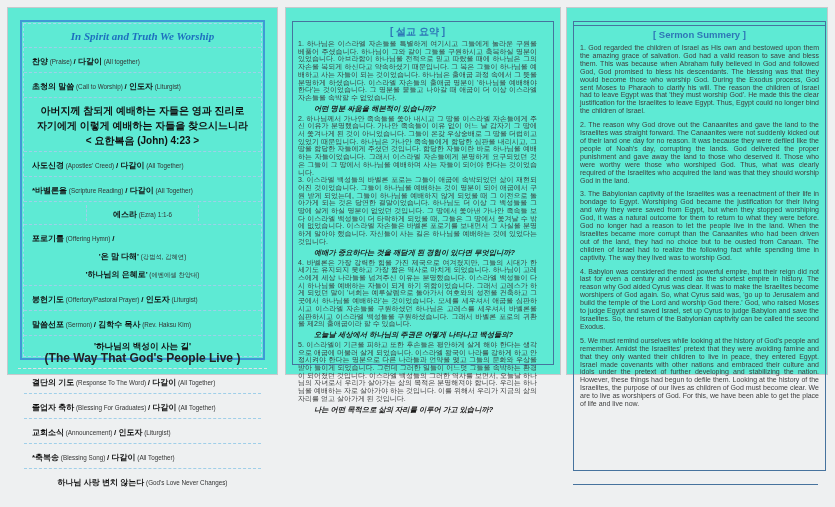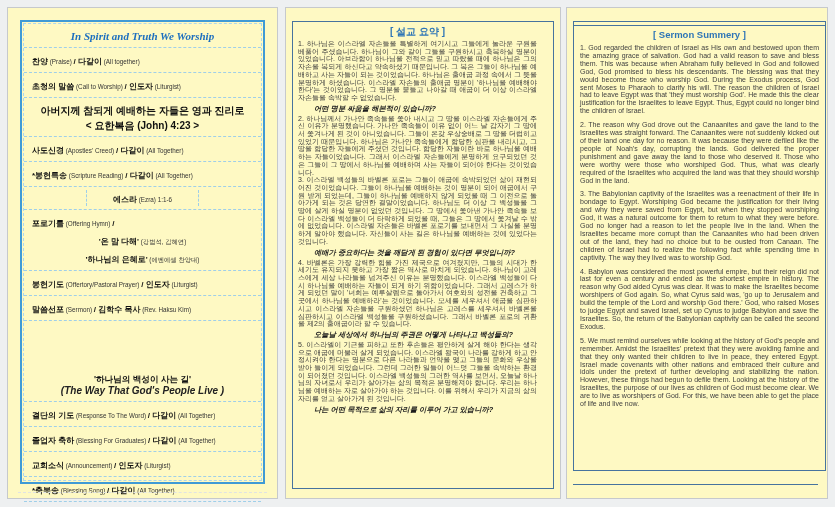--- a/index.html
+++ b/index.html
@@ -1,20 +1,20 @@
 <!DOCTYPE html>
 <html><head>
 <meta charset="utf-8">
 <style>
   html,body{margin:0;padding:0;}
   body{
     width:835px;height:507px;background:#eef0f1;overflow:hidden;position:relative;
     font-family:"Liberation Sans", sans-serif;color:#222;
   }
-  .page{position:absolute;top:7px;height:492px;background:#fef9c3;border:1px solid #c6c9cc;box-sizing:border-box;}
+  .page{position:absolute;top:7px;height:368px;background:#5eead4;border:1px solid #c6c9cc;box-sizing:border-box;}
   .page1{left:7px;width:271px;}
   .page2{left:285px;width:276px;}
   .page3{left:566px;width:262px;}
 
   
   .wbox{position:absolute;left:12px;top:12px;right:12px;bottom:14px;border:2px solid #3f9ad5;padding:1px;box-sizing:border-box;}
   .wbox-inner{border:1px dashed #a9d7ef;height:100%;box-sizing:border-box;display:flex;flex-direction:column;}
   .wtitle{
     text-align:center;color:#1d6fbf;font-family:"Liberation Serif", serif;
     font-style:italic;font-weight:bold;font-size:11px;padding:6px 0 5px 0;
@@ -22,23 +22,23 @@
   }
   .wrow{padding:5px 8px;border-bottom:1px dashed #9fcfe9;line-height:11px;}
   .wrow:last-child{border-bottom:none;}
   .wrow .k{font-weight:bold;font-size:8px;color:#111;}
   .wrow .e{font-size:6.3px;color:#333;}
   .wrow.quote{text-align:center;line-height:13px;padding:4px 4px;}
   .wrow.quote .k{font-size:10px;}
   .wrow.scripture{text-align:center;padding:3px 0;}
   .wrow.scripture .cellmid{display:inline-block;border-left:1px dashed #9fcfe9;border-right:1px dashed #9fcfe9;padding:1px 26px;}
   .songline{text-align:center;padding-top:5px;line-height:10px;}
-  .wrow.sermon-title{text-align:center;padding:4px 2px;line-height:12px;margin-top:48px;}
+  .wrow.sermon-title{text-align:center;padding:4px 2px;line-height:12px;}
   .wrow.sermon-title .l0{font-weight:bold;font-size:8.6px;color:#111;}
-  .wrow.sermon-title .l1{font-weight:bold;font-size:10px;color:#222;font-style:italic;}
+  .wrow.sermon-title .l1{font-weight:bold;font-size:12px;color:#222;}
   .wrow.song-line{text-align:center;}
   .pg1-bottomline{position:absolute;left:10px;right:10px;bottom:5px;border-top:1px dashed #e0e2e4;}
 
   
   .sbox{position:absolute;left:6px;top:13px;right:6px;bottom:9px;border:1.5px solid #46739e;box-sizing:border-box;padding:3px 16px 2px 5px;}
   .stitle{text-align:center;color:#2e75b6;font-weight:bold;font-size:10px;line-height:12px;padding:1px 0 2px 0;}
   .kpara{font-size:7px;line-height:7.7px;text-align:justify;color:#3a3a3a;margin:0;}
   .kq{font-size:7.3px;font-weight:bold;font-style:italic;color:#1c1c1c;margin:2px 0 2px 16px;line-height:9px;}
 
   
@@ -53,24 +53,25 @@
 
 <div class="page page1">
   <div class="wbox">
     <div class="wbox-inner">
       <div class="wtitle">In Spirit and Truth We Worship</div>
       <div id="worship-rows">
           <div class="wrow item"><span class="k">찬양</span><span class="e"> (Praise) </span><span class="k"> / </span><span class="k">다같이</span><span class="e"> (All together)</span></div>
           <div class="wrow item"><span class="k">초청의 말씀</span><span class="e"> (Call to Worship) </span><span class="k"> / </span><span class="k">인도자</span><span class="e"> (Liturgist)</span></div>
           <div class="wrow quote">
             <div class=""><span class="k">아버지께 참되게 예배하는 자들은 영과 진리로</span></div>
+            <div class=""><span class="k">자기에게 이렇게 예배하는 자들을 찾으시느니라</span></div>
             <div class=""><span class="k">&lt; 요한복음 (John) 4:23 &gt;</span></div>
           </div>
           <div class="wrow item"><span class="k">사도신경</span><span class="e"> (Apostles' Creed) </span><span class="k"> / </span><span class="k">다같이</span><span class="e"> (All Together)</span></div>
-          <div class="wrow item"><span class="k">*봉헌특송</span><span class="e"> (Scripture Reading) </span><span class="k"> / </span><span class="k">다같이</span><span class="e"> (All Together)</span></div>
+          <div class="wrow item"><span class="k">*바벨론을</span><span class="e"> (Scripture Reading) </span><span class="k"> / </span><span class="k">다같이</span><span class="e"> (All Together)</span></div>
           <div class="wrow scripture"><div class="cellmid"><span class="k">에스라</span><span class="e"> (Ezra) 1:1-6</span></div></div>
           <div class="wrow item"><span class="k">포로기를</span><span class="e"> (Offering Hymn) </span><span class="k"> / </span><div class="songline"><span class="k">'온 맘 다해'</span><span class="e"> (강범석, 김혜연)</span></div><div class="songline"><span class="k">'하나님의 은혜로'</span><span class="e"> (에벤에셀 찬양대)</span></div></div>
           <div class="wrow item"><span class="k">봉헌기도</span><span class="e"> (Offertory/Pastoral Prayer) </span><span class="k"> / </span><span class="k">인도자</span><span class="e"> (Liturgist)</span></div>
           <div class="wrow item"><span class="k">말씀선포</span><span class="e"> (Sermon) </span><span class="k"> / </span><span class="k">김학수 목사</span><span class="e"> (Rev. Haksu Kim)</span></div>
           <div class="wrow sermon-title">
             <div class="l0">'하나님의 백성이 사는 길'</div>
             <div class="l1">(The Way That God's People Live )</div>
           </div>
           <div class="wrow item"><span class="k">결단의 기도</span><span class="e"> (Response To The Word) </span><span class="k"> / </span><span class="k">다같이</span><span class="e"> (All Together)</span></div>
           <div class="wrow item"><span class="k">졸업자 축하</span><span class="e"> (Blessing For Graduates) </span><span class="k"> / </span><span class="k">다같이</span><span class="e"> (All Together)</span></div>

